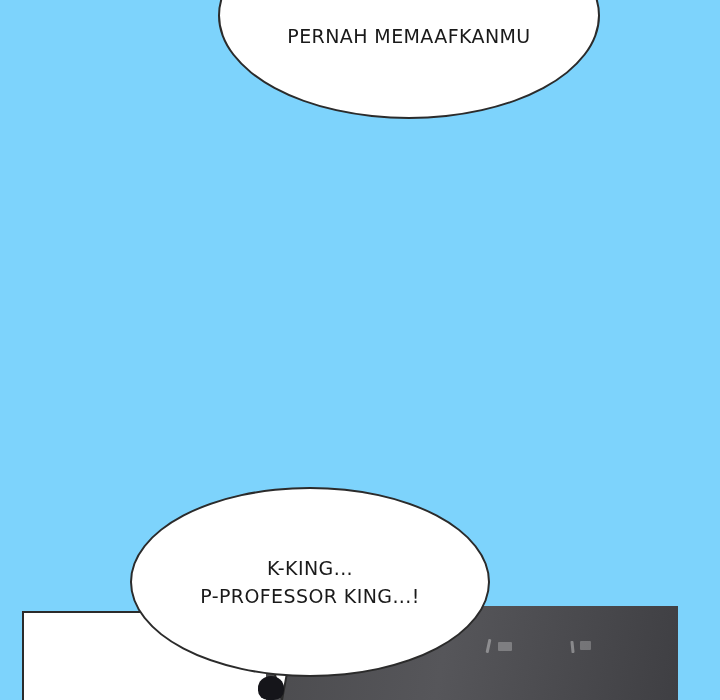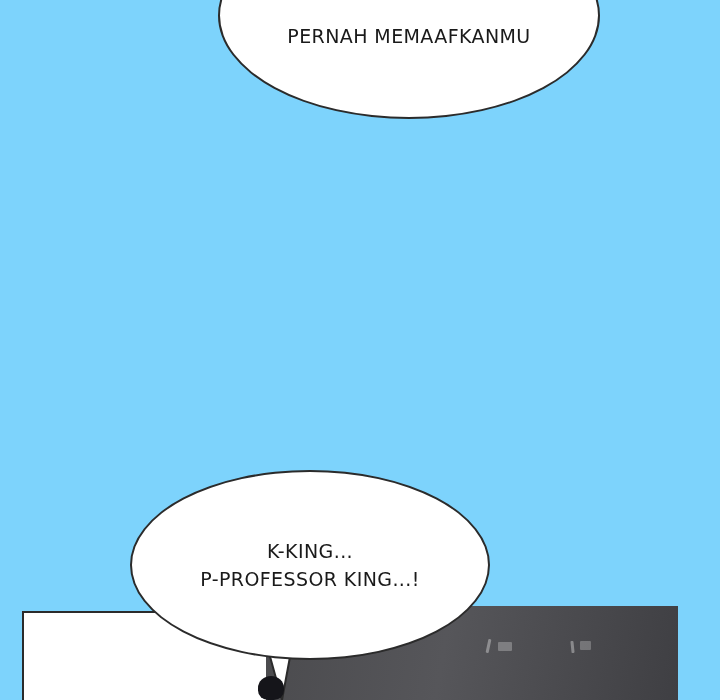--- a/index.html
+++ b/index.html
@@ -46,21 +46,21 @@
     width: 382px;
     height: 207px;
   }
   #balloon-top .txt {
     margin-top: 42px;
   }
 
   
   #balloon-bottom {
     left: 130px;
-    top: 470px;
+    top: 487px;
     width: 360px;
     height: 190px;
   }
 
   
   #balloon-bottom-tail {
     position: absolute;
     left: 262px;
     top: 640px;
     width: 34px;

